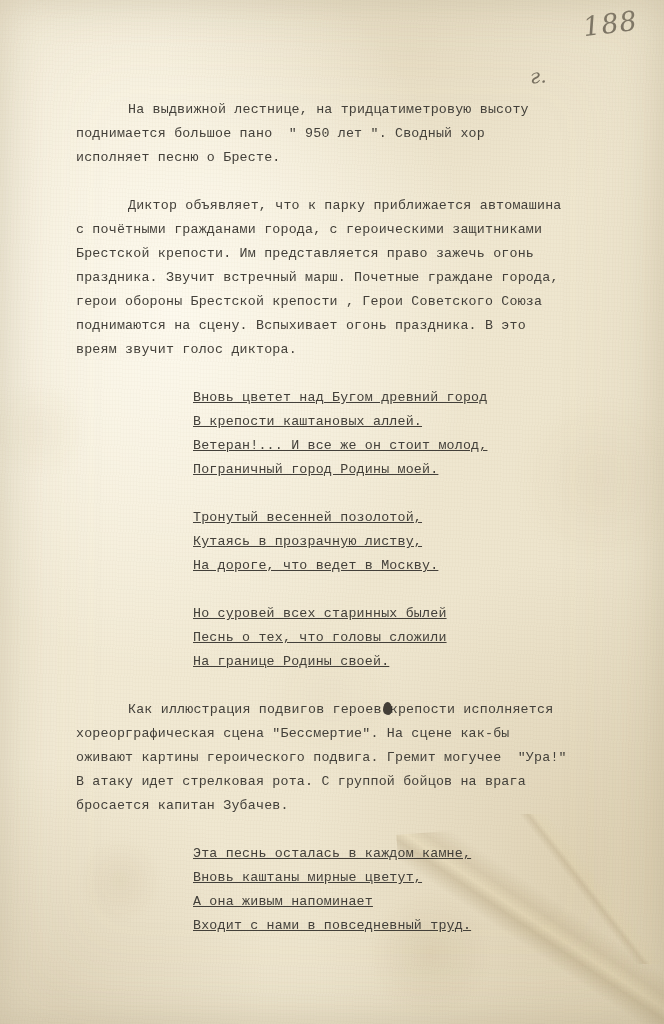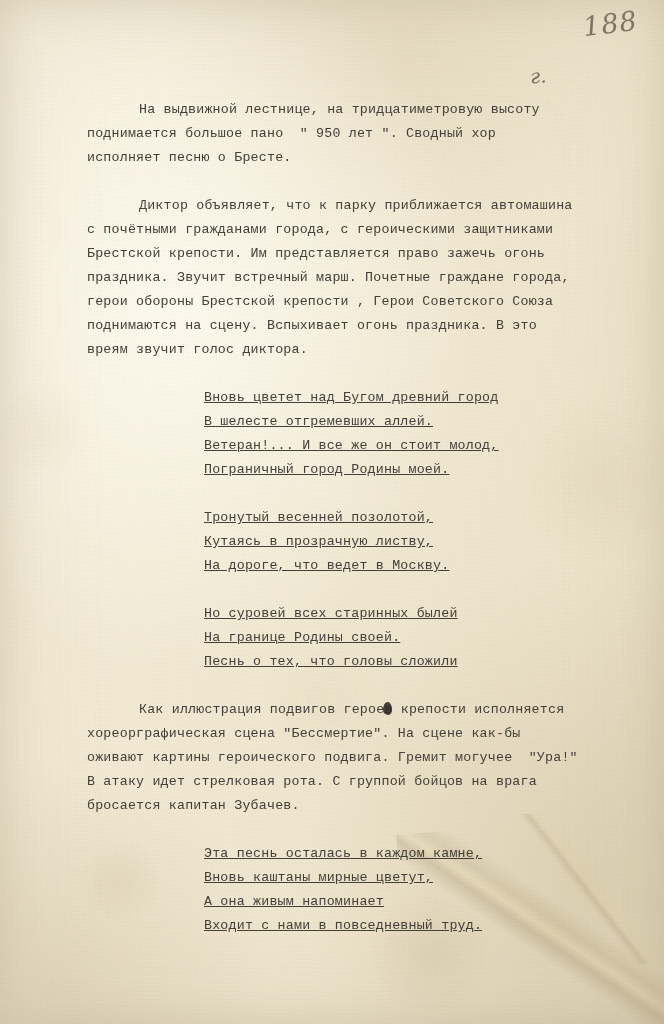--- a/index.html
+++ b/index.html
@@ -143,21 +143,21 @@
     margin: 0 0 24px 0;
     padding-left: 117px;
   }
   .verse .line {
     display: block;
     white-space: pre;
     text-decoration: underline;
   }
 
   
-  .line { position: relative; margin-left: 11px; }
+  .line { position: relative; }
 
   
   .ink-blot {
     position: absolute;
     left: 383px;
     top: 702px;
     width: 9px;
     height: 13px;
     background: #2b2823;
     border-radius: 52% 48% 44% 56% / 62% 58% 42% 38%;
@@ -174,33 +174,33 @@
   <div class="mottle"></div>
 
   <div class="handwriting page-number">188</div>
   <div class="handwriting hand-mark">г.</div>
 
   <div class="body-text" id="body-text">
       <div class="para indent-first" id="para-1"><span class="line">На выдвижной лестнице, на тридцатиметровую высоту</span><span class="line">поднимается большое пано  " 950 лет ". Сводный хор</span><span class="line">исполняет песню о Бресте.</span></div>
       <div class="para indent-first" id="para-2"><span class="line">Диктор объявляет, что к парку приближается автомашина</span><span class="line">с почётными гражданами города, с героическими защитниками</span><span class="line">Брестской крепости. Им представляется право зажечь огонь</span><span class="line">праздника. Звучит встречный марш. Почетные граждане города,</span><span class="line">герои обороны Брестской крепости , Герои Советского Союза</span><span class="line">поднимаются на сцену. Вспыхивает огонь праздника. В это</span><span class="line">вреям звучит голос диктора.</span></div>
       <div class="verse" id="verse-1">
         <span class="line">Вновь цветет над Бугом древний город</span>
-        <span class="line">В шелесте отгремевших аллей.</span>
+        <span class="line">В крепости каштановых аллей.</span>
         <span class="line">Ветеран!... И все же он стоит молод,</span>
         <span class="line">Пограничный город Родины моей.</span>
       </div>
       <div class="verse" id="verse-2">
         <span class="line">Тронутый весенней позолотой,</span>
         <span class="line">Кутаясь в прозрачную листву,</span>
         <span class="line">На дороге, что ведет в Москву.</span>
       </div>
       <div class="verse" id="verse-3">
         <span class="line">Но суровей всех старинных былей</span>
+        <span class="line">Песнь о тех, что головы сложили</span>
         <span class="line">На границе Родины своей.</span>
-        <span class="line">Песнь о тех, что головы сложили</span>
       </div>
       <div class="para indent-first" id="para-3"><span class="line">Как иллюстрация подвигов героев крепости исполняется</span><span class="line">хореорграфическая сцена "Бессмертие". На сцене как-бы</span><span class="line">оживают картины героического подвига. Гремит могучее  "Ура!"</span><span class="line">В атаку идет стрелковая рота. С группой бойцов на врага</span><span class="line">бросается капитан Зубачев.</span></div>
       <div class="verse" id="verse-4">
         <span class="line">Эта песнь осталась в каждом камне,</span>
         <span class="line">Вновь каштаны мирные цветут,</span>
         <span class="line">А она живым напоминает</span>
         <span class="line">Входит с нами в повседневный труд.</span>
       </div>
     </div>
 

